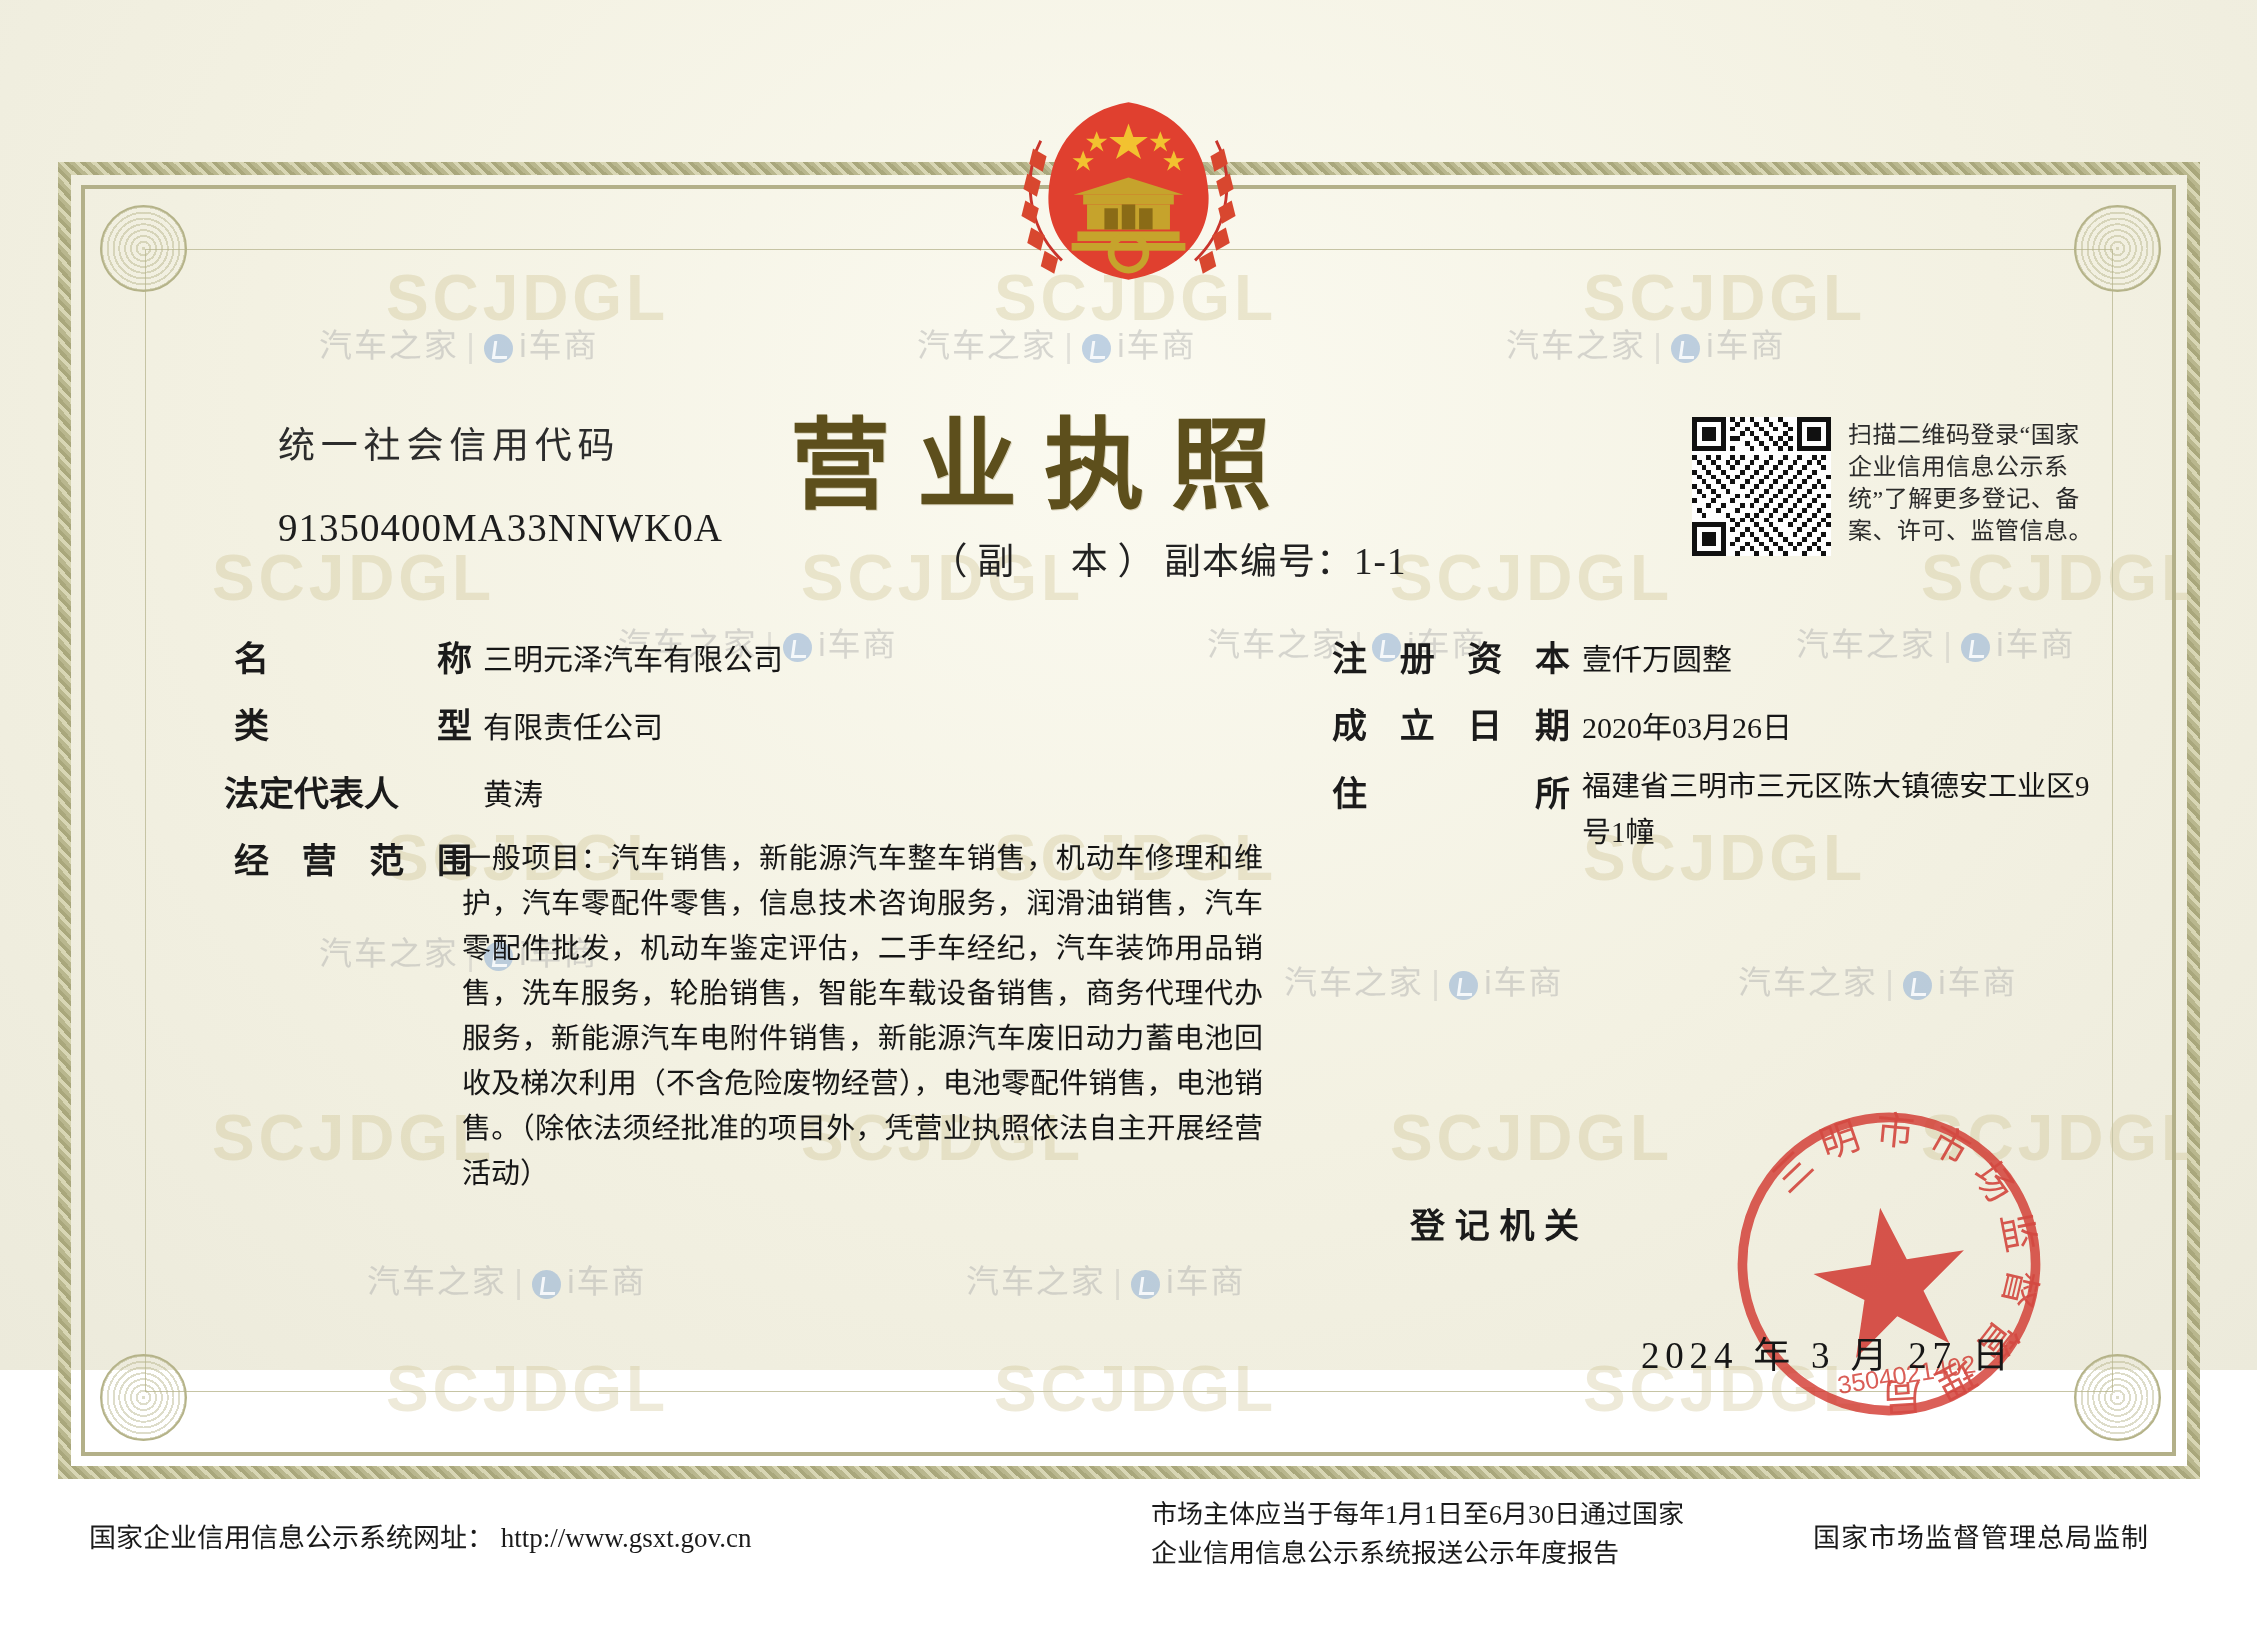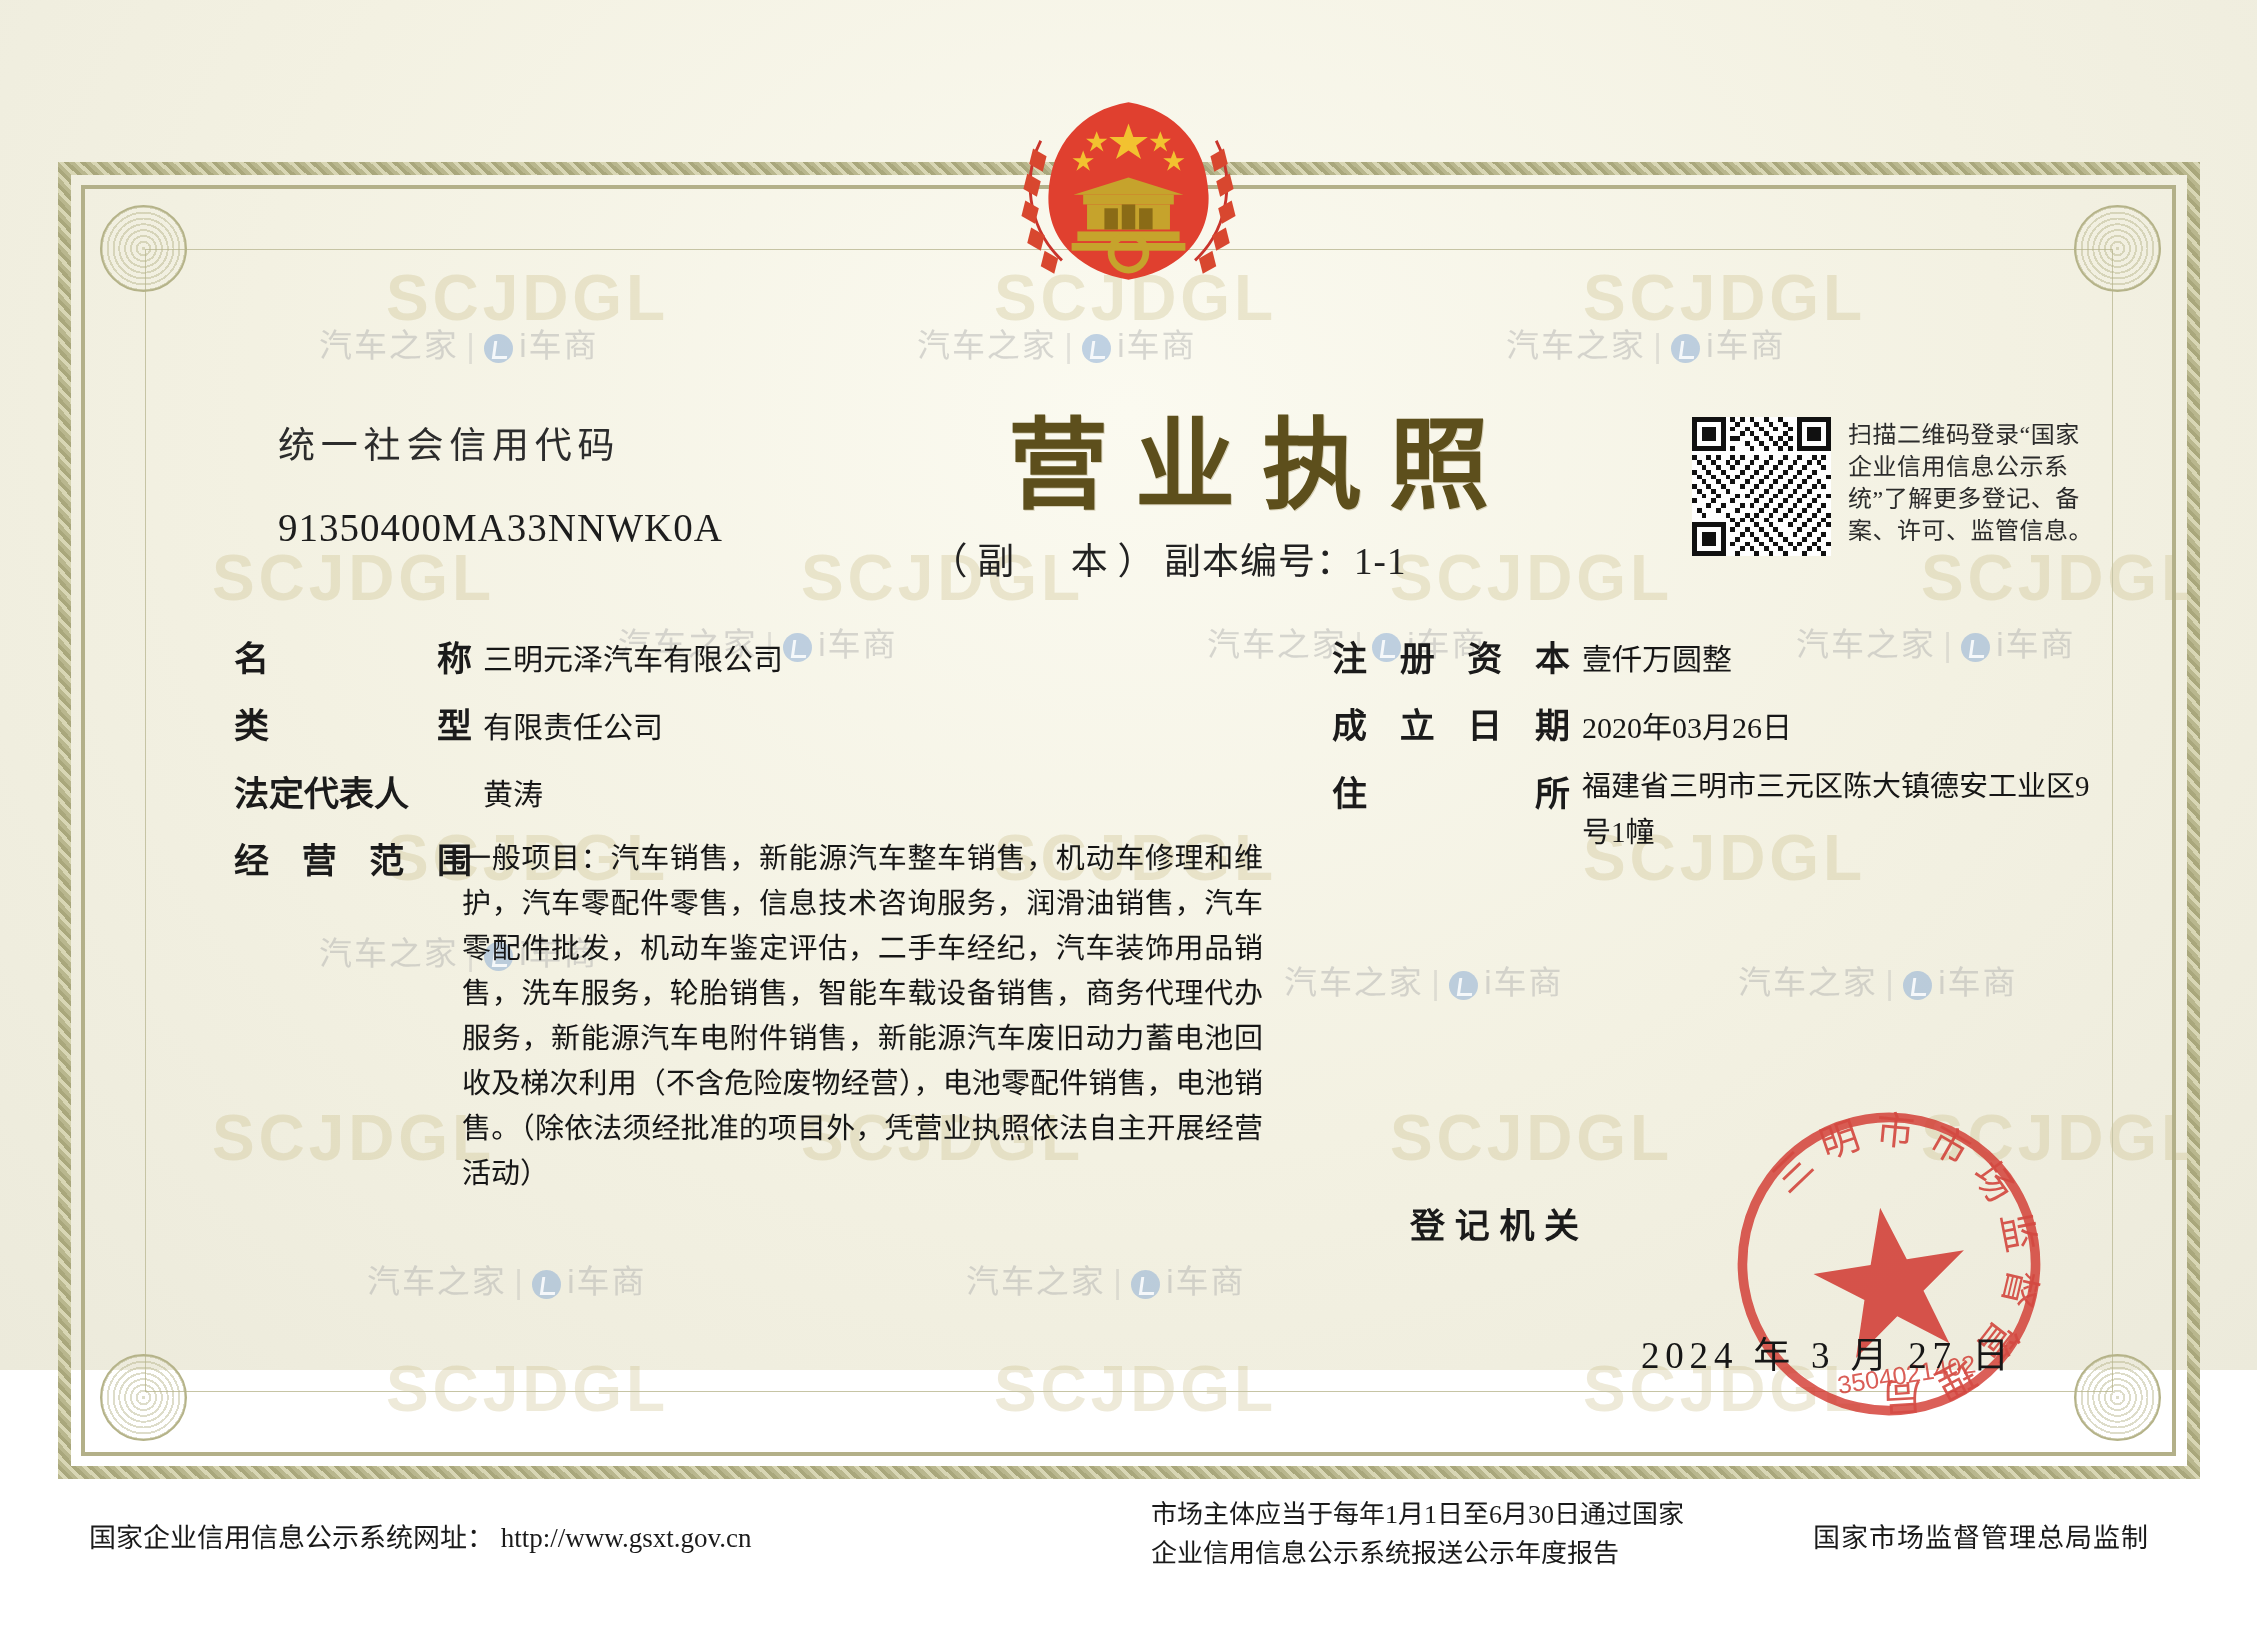--- a/index.html
+++ b/index.html
@@ -136,21 +136,21 @@
     margin-top: 36px;
     font-size: 39px;
     letter-spacing: 1px;
     color: #1d1d1d;
   }
 
   #doc-title {
     position: absolute;
     left: 763px; top: 384px;
     width: 753px;
-    text-align: right;
+    text-align: left;
     font-size: 100px;
     font-weight: bold;
     letter-spacing: 27px;
     text-indent: 27px;
     color: #5d4f1c;
     text-shadow: 1px 1px 0 rgba(120,100,40,.25);
   }
   #doc-subtitle {
     position: absolute;
     left: 763px; top: 531px;
@@ -646,21 +646,21 @@
       <span>称</span>
   </div>
   <div class="field-value" style="left:483px; top:635px;">三明元泽汽车有限公司</div>
 
   <div class="field-label lbl-left" style="top:697px;">
     <span>类</span>
       <span>型</span>
   </div>
   <div class="field-value" style="left:483px; top:703px;">有限责任公司</div>
 
-  <div class="field-label" style="left:234px; top:765px;">法定代表人</div>
+  <div class="field-label" style="left:224px; top:765px;">法定代表人</div>
   <div class="field-value" style="left:483px; top:770px;">黄涛</div>
 
   <div id="scope-label">
     <span>经</span>
       <span>营</span>
       <span>范</span>
       <span>围</span>
   </div>
   <div id="scope-value">一般项目：汽车销售，新能源汽车整车销售，机动车修理和维护，汽车零配件零售，信息技术咨询服务，润滑油销售，汽车零配件批发，机动车鉴定评估，二手车经纪，汽车装饰用品销售，洗车服务，轮胎销售，智能车载设备销售，商务代理代办服务，新能源汽车电附件销售，新能源汽车废旧动力蓄电池回收及梯次利用（不含危险废物经营），电池零配件销售，电池销售。（除依法须经批准的项目外，凭营业执照依法自主开展经营活动）</div>
 

